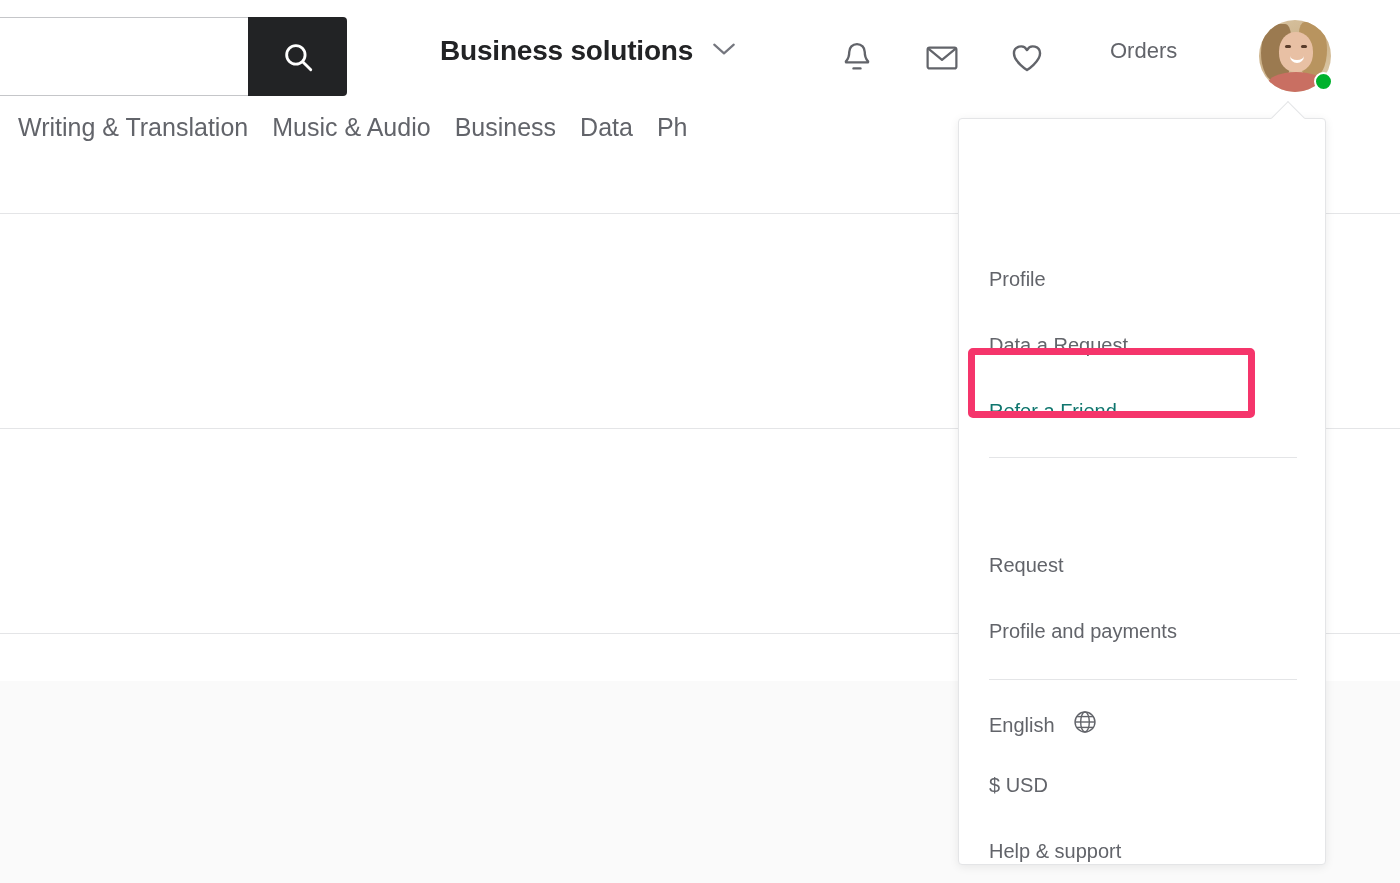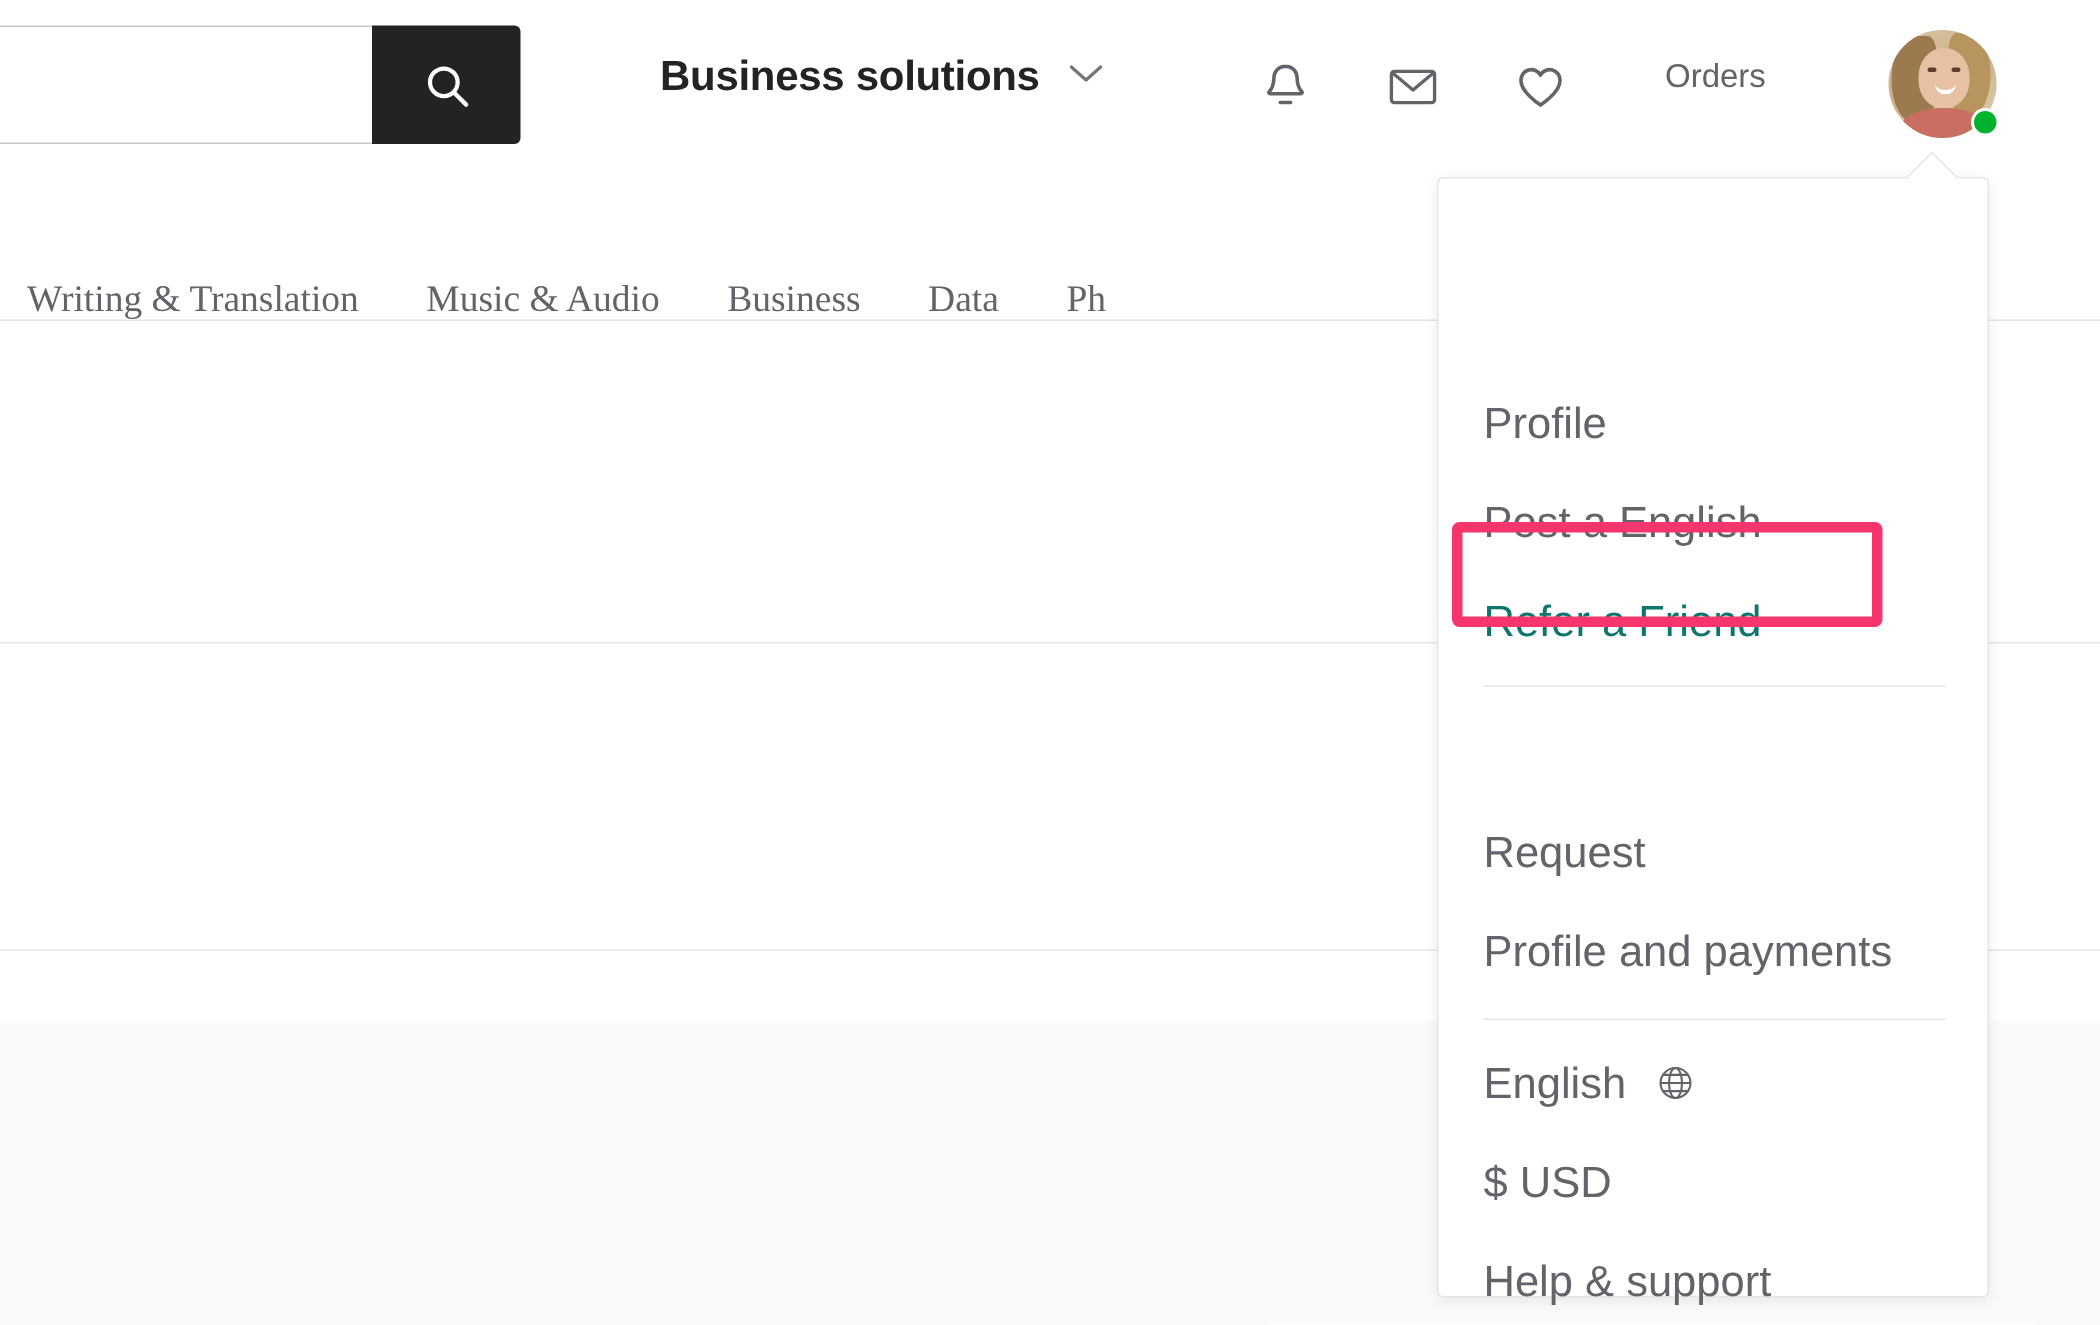--- a/index.html
+++ b/index.html
@@ -176,24 +176,23 @@
     height: 101px;
     background: #ffffff;
     border-bottom: 1px solid #e4e5e7;
   }
   #catnav-inner {
     position: absolute;
     left: 18px;
     top: 0;
     height: 101px;
     display: flex;
-    align-items: flex-end;
-    gap: 45px;
+    align-items: flex-start;
+    gap: 24px;
     white-space: nowrap;
-    font-family: Liberation Serif, serif;
   }
   .cat-item {
     font-size: 25px;
     color: #62646a;
     cursor: pointer;
     white-space: nowrap;
   }
 
   
   .hrule {
@@ -234,21 +233,21 @@
     width: 24px;
     height: 24px;
     background: #ffffff;
     border-left: 1px solid #e4e5e7;
     border-top: 1px solid #e4e5e7;
     transform: rotate(45deg);
   }
   .menu-item {
     position: absolute;
     left: 30px;
-    font-size: 29px;
+    font-size: 20px;
     color: #62646a;
     cursor: pointer;
     white-space: nowrap;
     line-height: 1;
   }
   .menu-item.green { color: #0f766e; }
   .menu-sep {
     position: absolute;
     left: 30px;
     width: 308px;
@@ -363,21 +362,21 @@
 
   <div id="rule-1" class="hrule"></div>
   <div id="rule-2" class="hrule"></div>
   <div id="gray-band"></div>
 
   <div id="menu">
     <div id="menu-arrow"></div>
 
     <div id="mi-profile" class="menu-item">Profile</div>
 
-    <div id="mi-post" class="menu-item">Post a English</div>
+    <div id="mi-post" class="menu-item">Data a Request</div>
 
     <div id="mi-refer" class="menu-item green">Refer a Friend</div>
 
     <div id="sep-1" class="menu-sep"></div>
 
 
     <div id="mi-settings" class="menu-item">Request</div>
 
     <div id="mi-billing" class="menu-item">Profile and payments</div>
 

